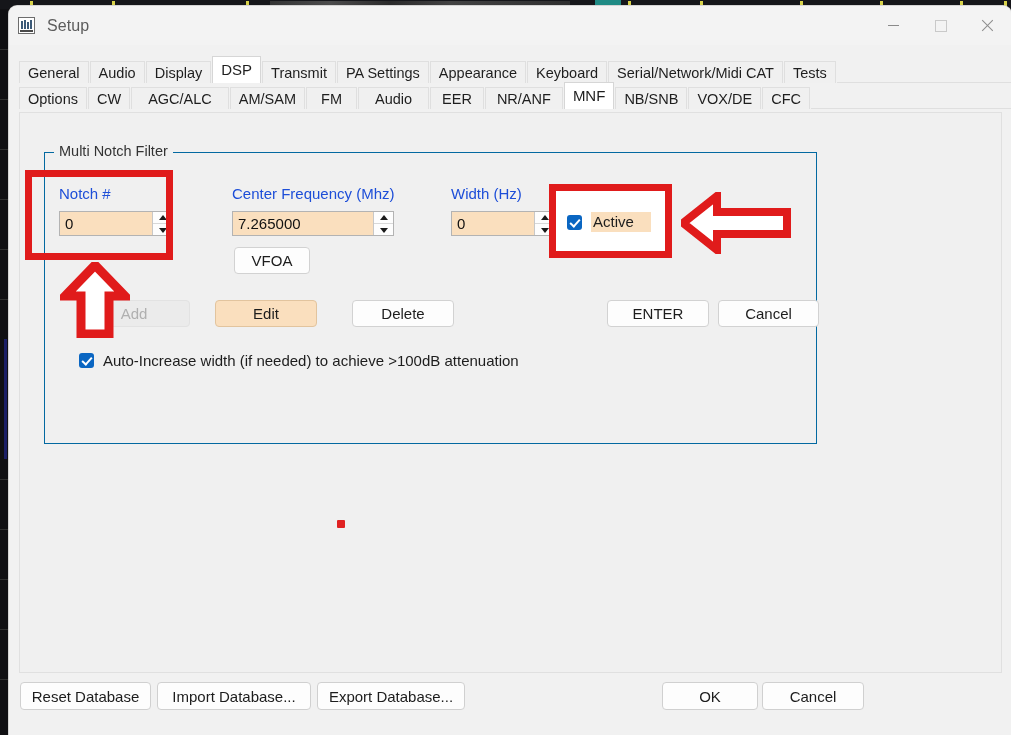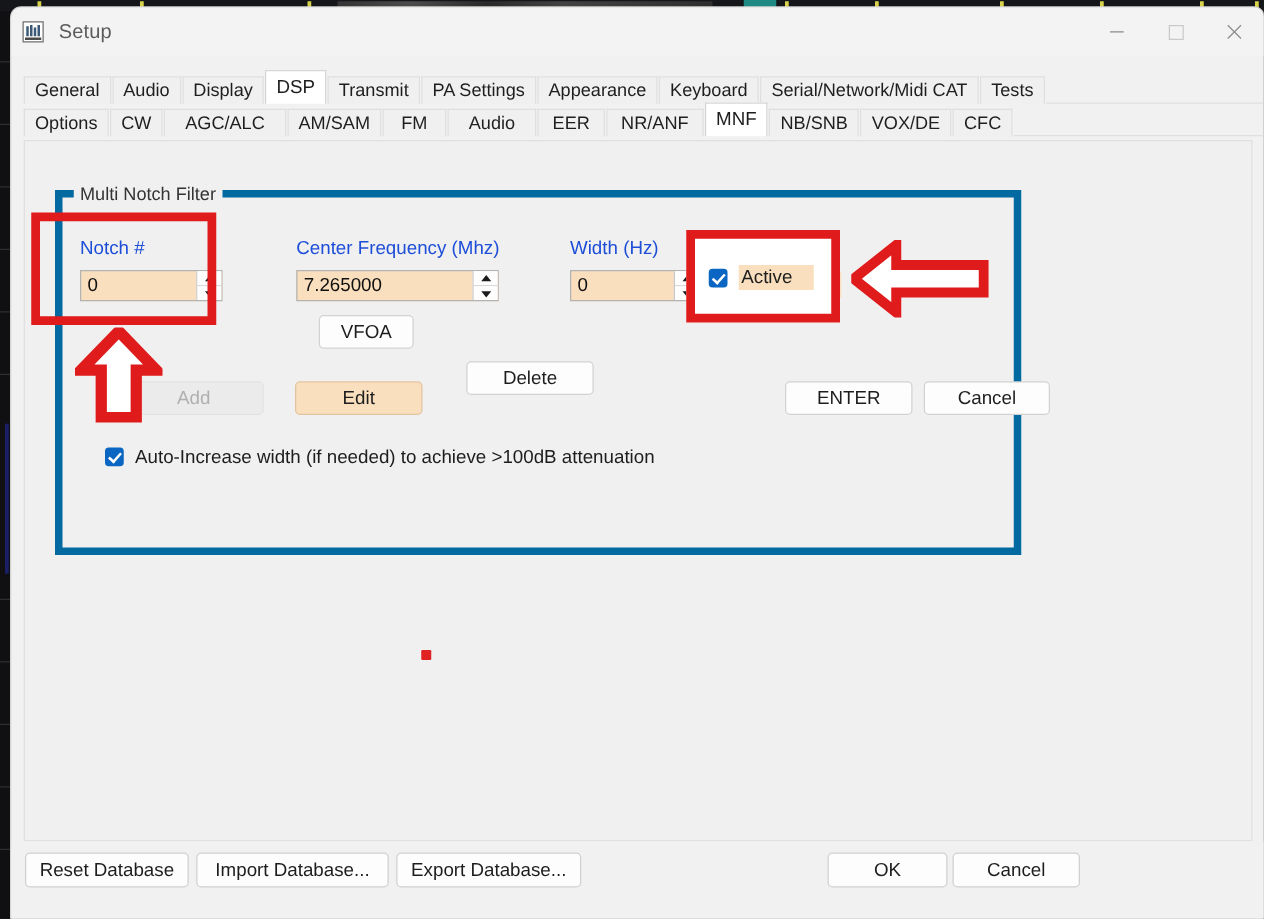--- a/index.html
+++ b/index.html
@@ -166,21 +166,21 @@
     box-sizing: border-box;
   }
 
   
   #groupbox {
     position: absolute;
     left: 24px;
     top: 39px;
     width: 773px;
     height: 292px;
-    border: 6px solid #0369a1;
+    border: 1px solid #0369a1;
     box-sizing: border-box;
   }
   #groupbox .legend {
     position: absolute;
     top: -10px;
     left: 9px;
     background: #f0f0f0;
     padding: 0 5px;
     font-size: 14.5px;
     color: #333;
@@ -242,21 +242,20 @@
     box-sizing: border-box;
     border: 1px solid #d2d2d2;
     border-radius: 4px;
     background: #fdfdfd;
     font-size: 15px;
     color: #1d1d1d;
     display: flex;
     align-items: center;
     justify-content: center;
     white-space: nowrap;
-    margin-left: 16px;
   }
   .btn.accent { background: #fadfbe; border-color: #e2c49e; }
   .btn.disabled { background: #ebebeb; border-color: #e2e2e2; color: #b0b0b0; }
 
   
   .chk {
     position: absolute;
     display: flex;
     align-items: center;
     font-size: 15px;
@@ -443,21 +442,21 @@
         </div>
       </div>
 
       <div class="chk highlight" style="left:539px; top:60px;">
         <span class="box"></span>
         <span class="lbl">Active</span>
       </div>
 
       <div class="btn disabled" style="left:33px;  top:147px; width:112px; height:27px;">Add</div>
       <div class="btn accent" style="left:170px; top:147px; width:102px; height:27px;">Edit</div>
-      <div class="btn" style="left:307px; top:131px; width:102px; height:27px;">Delete</div>
+      <div class="btn" style="left:307px; top:147px; width:102px; height:27px;">Delete</div>
       <div class="btn" style="left:562px; top:147px; width:102px; height:27px;">ENTER</div>
       <div class="btn" style="left:673px; top:147px; width:101px; height:27px;">Cancel</div>
 
       <div class="chk" style="left:34px; top:199px;">
         <span class="box"></span>
         <span>Auto-Increase width (if needed) to achieve &gt;100dB attenuation</span>
       </div>
     </div>
 
     <div class="red-dot" style="left:317px; top:407px;"></div>

